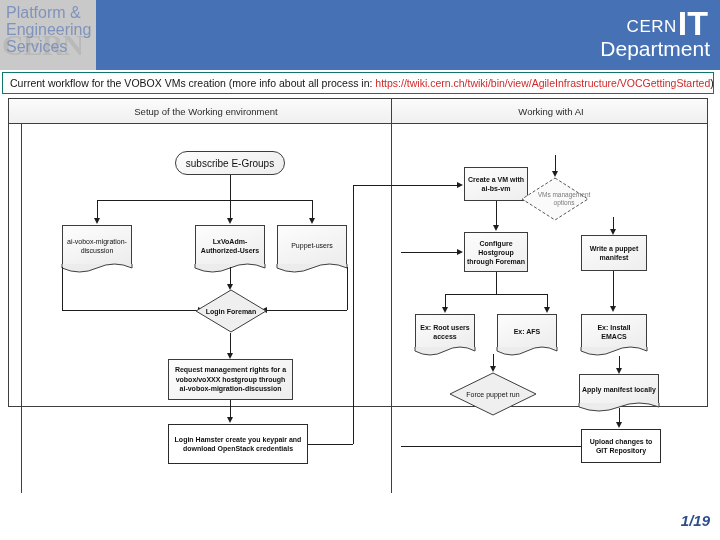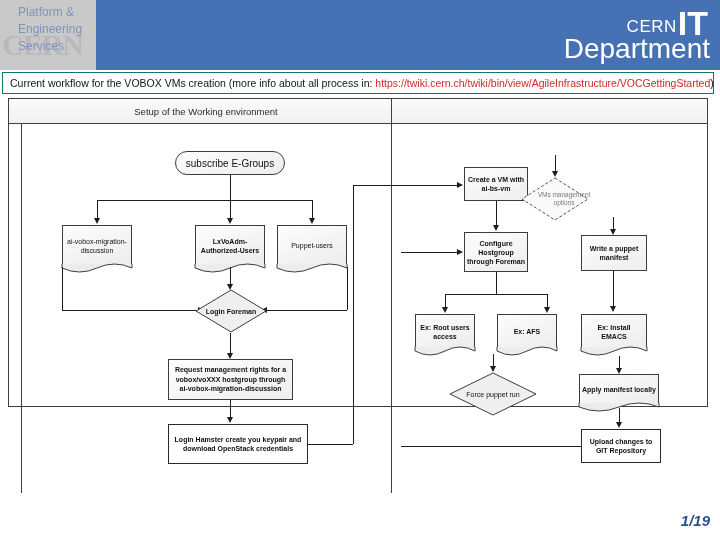--- a/index.html
+++ b/index.html
@@ -22,22 +22,22 @@
     background:#c9c9c9;
   }
   #header-watermark{
     position:absolute;left:2px;top:30px;
     font-size:30px;font-weight:bold;color:#b9b9b9;
     letter-spacing:-1px;line-height:30px;
     font-family:"Liberation Serif", serif;
     white-space:nowrap;
   }
   #brand-title{
-    position:absolute;left:18px;top:4px;width:110px;
-    font-size:12px;line-height:17px;color:#7f93bd;
+    position:absolute;left:6px;top:4px;width:110px;
+    font-size:16px;line-height:17px;color:#7f93bd;
     font-family:"Liberation Sans", sans-serif;
   }
   #cern-logo{
     position:absolute;right:6px;top:4px;
     height:62px;width:200px;
     color:#ffffff;
   }
   #cern-row{
     position:absolute;right:6px;top:6px;
     display:flex;align-items:flex-end;justify-content:flex-end;
@@ -47,21 +47,21 @@
     font-family:"Liberation Sans", sans-serif;
     line-height:17px;padding-bottom:2px;
   }
   #cern-it{
     font-size:34px;font-weight:bold;color:#ffffff;
     font-family:"Liberation Sans", sans-serif;
     line-height:27px;margin-left:1px;
   }
   #cern-dept{
     position:absolute;right:4px;top:33px;
-    font-size:28px;color:#ffffff;
+    font-size:21px;color:#ffffff;
     font-family:"Liberation Sans", sans-serif;
     line-height:24px;
   }
 
   
   #slide-body{
     position:absolute;left:0;top:70px;width:720px;height:432px;
     background:#ffffff;
   }
   #title-bar{
@@ -211,20 +211,21 @@
     <div id="title-text"><span>Current workflow for the VOBOX VMs creation (more info about all process in: </span><span id="title-url">https://twiki.cern.ch/twiki/bin/view/AgileInfrastructure/VOCGettingStarted</span><span>)</span></div>
   </div>
 
   <div id="grid-box">
 
     <div id="col-header-row"></div>
     <div id="col-divider-head"></div>
     <div id="col-divider"></div>
     <div id="row-rail"></div>
     <div class="col-header" id="col-header-left">Setup of the Working environment</div>
+    <div class="col-header" id="col-header-right">Working with AI</div>
 
     <div class="node rounded" style="left:166px;top:52px;width:110px;height:24px;font-size:10px;">subscribe E-Groups</div>
 
     <div class="conn conn-v" style="left:221px;top:76px;height:25px;"></div>
 
     <div class="conn conn-h" style="left:88px;top:101px;width:215px;"></div>
 
     <div class="conn conn-v" style="left:88px;top:101px;height:20px;"></div>
     <div class="arrow-down" style="left:84.5px;top:119px;"></div>
     <div class="conn conn-v" style="left:221px;top:101px;height:20px;"></div>

